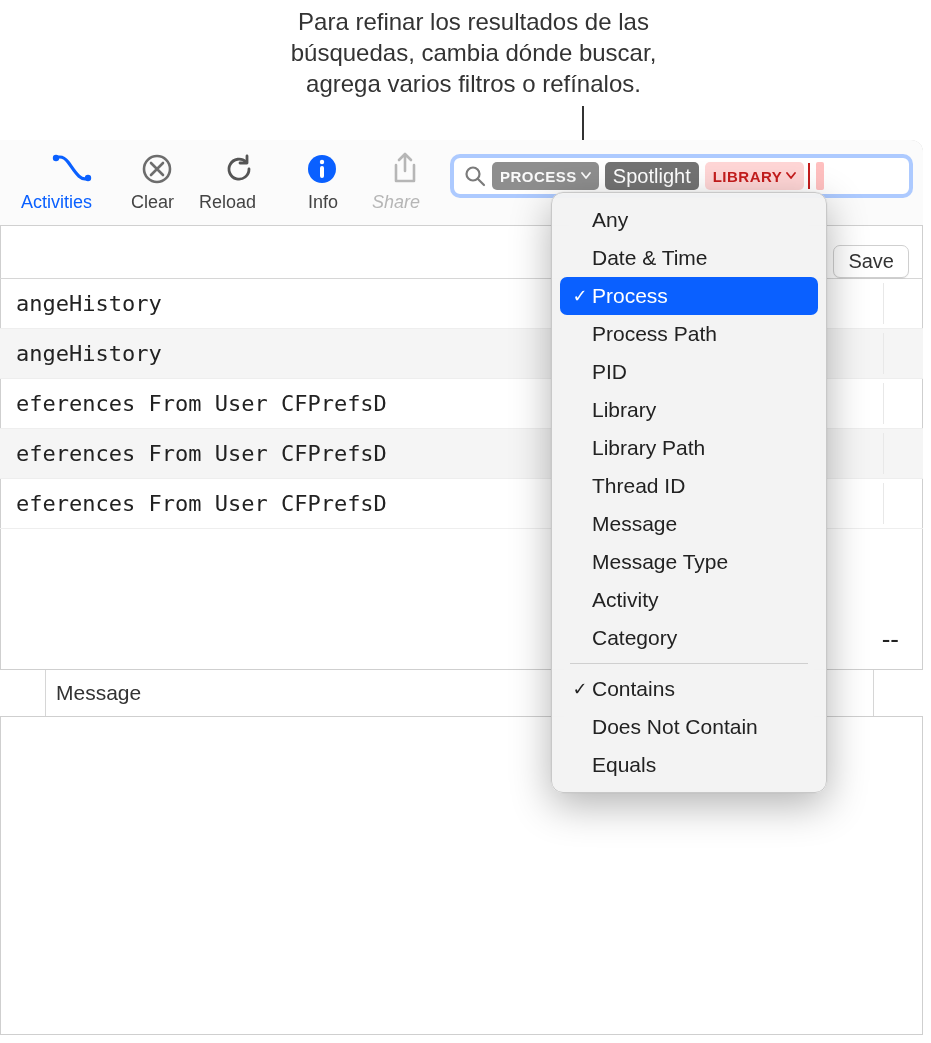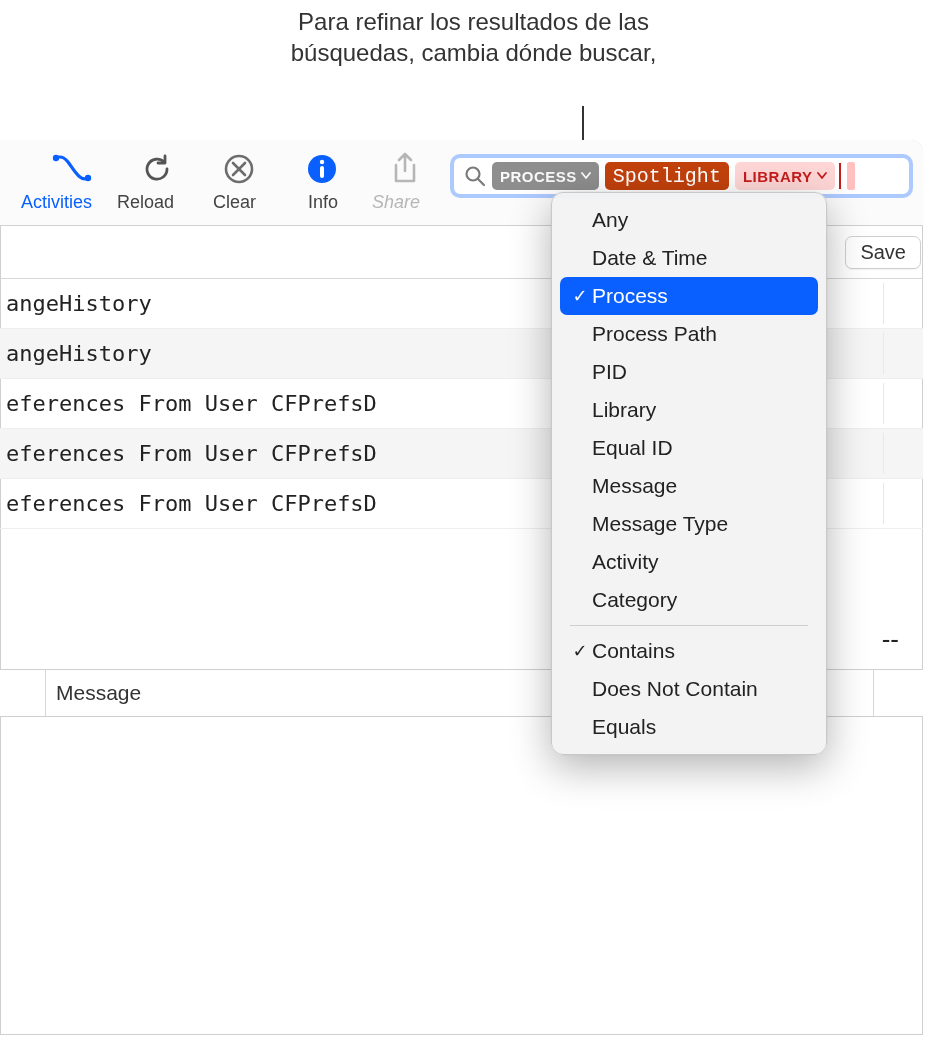--- a/index.html
+++ b/index.html
@@ -107,27 +107,26 @@
     color: #fff;
   }
   .token.gray {
     background: #8e8e8e;
     color: #fafafa;
     font-size: 15px;
     text-transform: uppercase;
   }
   .token.gray .chev { margin-left: 4px; }
   .token.value {
-    background: #c2410c;
+    background: #737373;
     color: #fff;
     font-size: 20px;
     font-weight: 500;
     text-transform: none;
     letter-spacing: 0;
-    font-family: Liberation Mono, monospace;
   }
   .token.red {
     background: #ffd6d6;
     color: #c51d1d;
     font-size: 15px;
     text-transform: uppercase;
   }
   .token.red .chev { margin-left: 4px; }
   .caret-red {
     width: 2px;
@@ -140,42 +139,42 @@
     height: 28px;
     background: #ffc0c0;
     border-radius: 2px;
   }
 
   
   .save-bar {
     height: 52px;
     display: flex;
     justify-content: flex-end;
-    align-items: center;
-    padding-right: 2px;
+    align-items: flex-end;
+    padding-right: 14px;
   }
   .save-btn {
     border: 1px solid #cfcfcf;
     border-radius: 7px;
     background: #fff;
     padding: 4px 14px;
     font-size: 20px;
     color: #333;
     box-shadow: 0 1px 1px rgba(0,0,0,.05);
   }
 
   
   .table {
     border-top: 1px solid #d6d6d6;
   }
   .row {
     height: 50px;
     display: flex;
     align-items: center;
-    padding: 0 0 0 6px;
+    padding: 0 0 0 16px;
     font-family: ui-monospace, "SF Mono", Menlo, Consolas, monospace;
     font-size: 22px;
     color: #222;
     border-bottom: 1px solid #eee;
     position: relative;
   }
   .row .cell-text {
     white-space: nowrap;
     overflow: hidden;
   }
@@ -265,20 +264,21 @@
   }
 
   svg { display: block; }
 </style>
 </head>
 <body>
 
 <div class="caption">
   <span>Para refinar los resultados de las</span><br>
   <span>búsquedas, cambia dónde buscar,</span><br>
+  <span>agrega varios filtros o refínalos.</span>
 </div>
 <div class="callout-line callout-v"></div>
 
 <div class="window">
 
   <div class="toolbar">
 
     <div class="tool-btn active">
       <div class="icon-wrap">
         <svg width="40" height="34" viewBox="0 0 40 34">
@@ -286,35 +286,35 @@
           <circle cx="4" cy="6" r="3.2" fill="#0a60ff"></circle>
           <circle cx="36" cy="26" r="3.2" fill="#0a60ff"></circle>
         </svg>
       </div>
       <div class="label">Activities</div>
     </div>
 
     <div class="tool-btn plain">
       <div class="icon-wrap">
         <svg width="34" height="34" viewBox="0 0 34 34">
-          <path d="M27 17 a10 10 0 1 1 -3 -7" stroke="#555" stroke-width="2.8" fill="none" stroke-linecap="round"></path>
-          <path d="M25 4 L25 11 L18 11" stroke="#555" stroke-width="2.8" fill="none" stroke-linecap="round" stroke-linejoin="round"></path>
+          <circle cx="17" cy="17" r="13" stroke="#6d6d6d" stroke-width="2.6" fill="none"></circle>
+          <path d="M11 11 L23 23 M23 11 L11 23" stroke="#6d6d6d" stroke-width="2.6" stroke-linecap="round"></path>
         </svg>
       </div>
-      <div class="label">Reload</div>
+      <div class="label">Clear</div>
     </div>
 
     <div class="tool-btn plain">
       <div class="icon-wrap">
         <svg width="34" height="34" viewBox="0 0 34 34">
-          <circle cx="17" cy="17" r="13" stroke="#6d6d6d" stroke-width="2.6" fill="none"></circle>
-          <path d="M11 11 L23 23 M23 11 L11 23" stroke="#6d6d6d" stroke-width="2.6" stroke-linecap="round"></path>
+          <path d="M27 17 a10 10 0 1 1 -3 -7" stroke="#555" stroke-width="2.8" fill="none" stroke-linecap="round"></path>
+          <path d="M25 4 L25 11 L18 11" stroke="#555" stroke-width="2.8" fill="none" stroke-linecap="round" stroke-linejoin="round"></path>
         </svg>
       </div>
-      <div class="label">Clear</div>
+      <div class="label">Reload</div>
     </div>
 
     <div class="tool-btn plain">
       <div class="icon-wrap">
         <svg width="32" height="32" viewBox="0 0 32 32">
           <circle cx="16" cy="16" r="14" fill="#0a60ff"></circle>
           <circle cx="16" cy="9" r="2.2" fill="#fff"></circle>
           <rect x="14" y="13" width="4" height="12" rx="2" fill="#fff"></rect>
         </svg>
       </div>
@@ -420,21 +420,25 @@
     <div class="menu-item">
       <span class="check"></span>
       <span>PID</span>
     </div>
     <div class="menu-item">
       <span class="check"></span>
       <span>Library</span>
     </div>
     <div class="menu-item">
       <span class="check"></span>
-      <span>Equal ID</span>
+      <span>Library Path</span>
+    </div>
+    <div class="menu-item">
+      <span class="check"></span>
+      <span>Thread ID</span>
     </div>
     <div class="menu-item">
       <span class="check"></span>
       <span>Message</span>
     </div>
     <div class="menu-item">
       <span class="check"></span>
       <span>Message Type</span>
     </div>
     <div class="menu-item">

